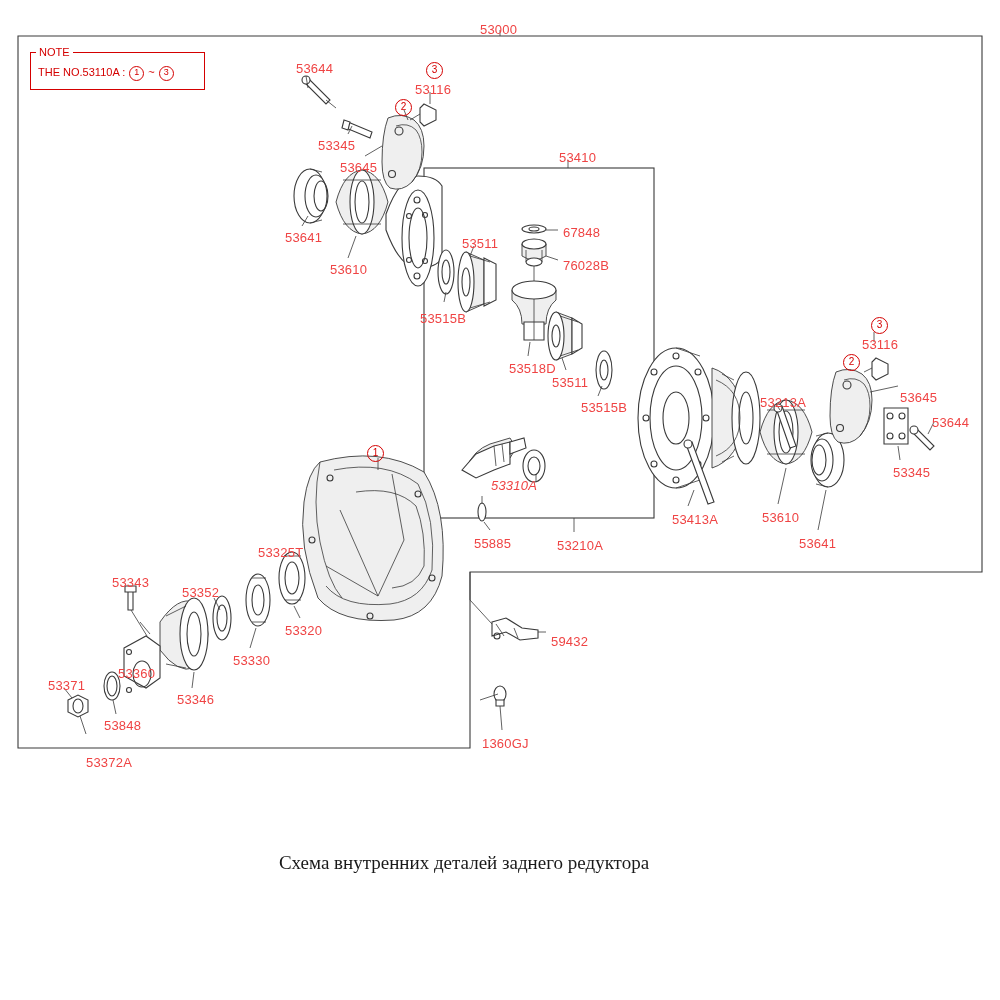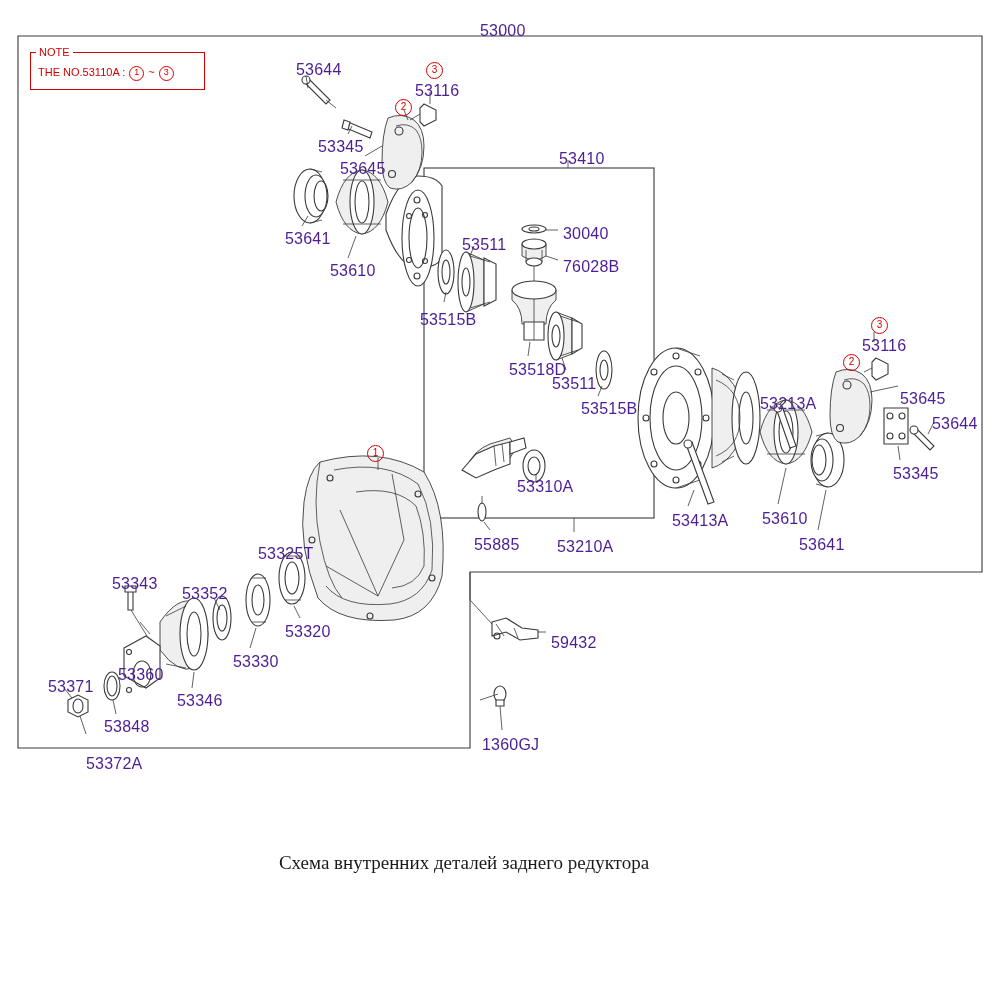--- a/index.html
+++ b/index.html
@@ -21,22 +21,22 @@
     height: 1000px;
   }
   svg#diagram {
     position: absolute;
     left: 0; top: 0;
     width: 1000px;
     height: 1000px;
   }
   .lbl {
     position: absolute;
-    color: #4c1d95;
-    font-size: 16px;
+    color: #ef4444;
+    font-size: 13px;
     font-family: "Liberation Sans", sans-serif;
     white-space: nowrap;
     letter-spacing: 0.2px;
   }
   .callout {
     position: absolute;
     width: 15px;
     height: 15px;
     border: 1.3px solid #d40000;
     border-radius: 50%;
@@ -413,32 +413,32 @@
 
   <div class="lbl" style="left:480px; top:22px;">53000</div>
   <div class="lbl" style="left:296px; top:61px;">53644</div>
   <div class="lbl" style="left:415px; top:82px;">53116</div>
   <div class="lbl" style="left:318px; top:138px;">53345</div>
   <div class="lbl" style="left:340px; top:160px;">53645</div>
   <div class="lbl" style="left:559px; top:150px;">53410</div>
   <div class="lbl" style="left:285px; top:230px;">53641</div>
   <div class="lbl" style="left:330px; top:262px;">53610</div>
   <div class="lbl" style="left:462px; top:236px;">53511</div>
-  <div class="lbl" style="left:563px; top:225px;">30040</div>
+  <div class="lbl" style="left:563px; top:225px;">67848</div>
   <div class="lbl" style="left:563px; top:258px;">76028B</div>
   <div class="lbl" style="left:420px; top:311px;">53515B</div>
   <div class="lbl" style="left:509px; top:361px;">53518D</div>
   <div class="lbl" style="left:552px; top:375px;">53511</div>
   <div class="lbl" style="left:581px; top:400px;">53515B</div>
   <div class="lbl" style="left:862px; top:337px;">53116</div>
   <div class="lbl" style="left:900px; top:390px;">53645</div>
   <div class="lbl" style="left:932px; top:415px;">53644</div>
   <div class="lbl" style="left:893px; top:465px;">53345</div>
   <div class="lbl" style="left:760px; top:395px;">53213A</div>
-  <div class="lbl" style="left:517px; top:478px;">53310A</div>
+  <div class="lbl" style="left:491px; top:478px;font-style:italic;">53310A</div>
   <div class="lbl" style="left:672px; top:512px;">53413A</div>
   <div class="lbl" style="left:762px; top:510px;">53610</div>
   <div class="lbl" style="left:799px; top:536px;">53641</div>
   <div class="lbl" style="left:474px; top:536px;">55885</div>
   <div class="lbl" style="left:557px; top:538px;">53210A</div>
   <div class="lbl" style="left:258px; top:545px;">53325T</div>
   <div class="lbl" style="left:112px; top:575px;">53343</div>
   <div class="lbl" style="left:182px; top:585px;">53352</div>
   <div class="lbl" style="left:118px; top:626px;margin-top:40px;">53360</div>
   <div class="lbl" style="left:285px; top:623px;">53320</div>

